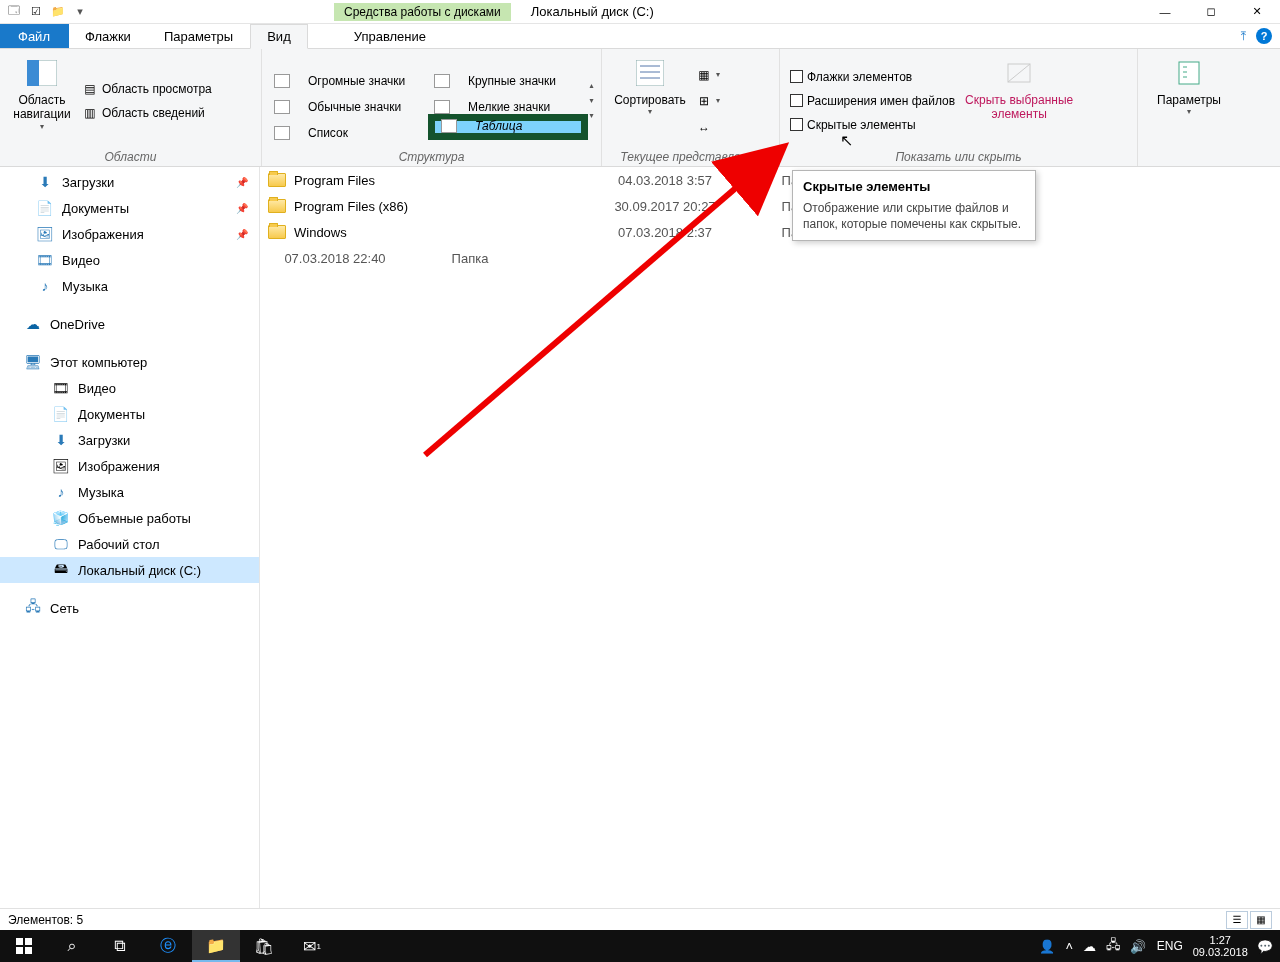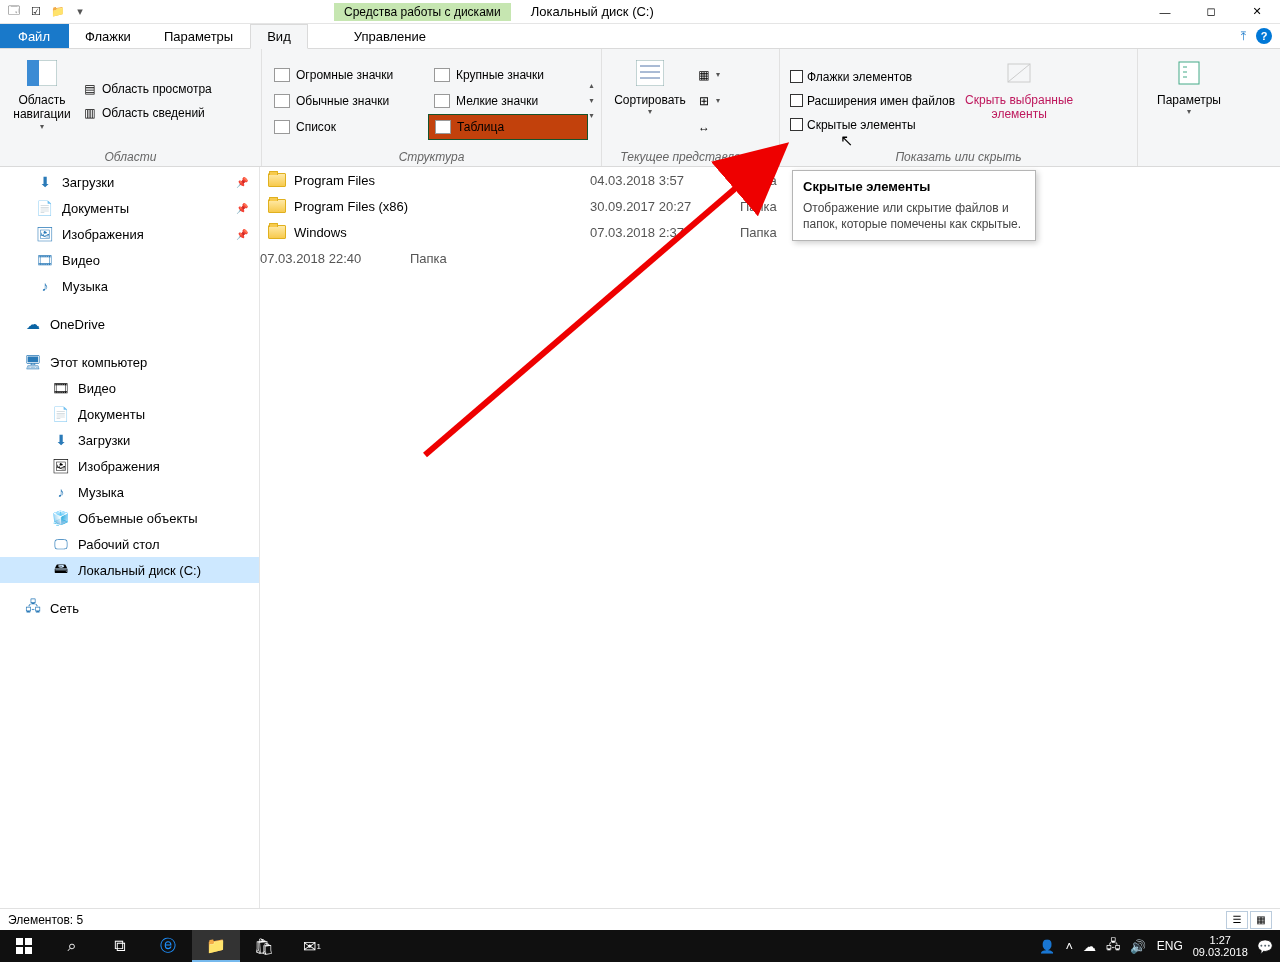--- a/index.html
+++ b/index.html
@@ -25,38 +25,38 @@
 
 .ribbon { height: 118px; background: #f5f6f7; display: flex; border-bottom: 1px solid #dadada; }
 .ribgroup { border-right: 1px solid #e1e1e1; display: flex; flex-direction: column; padding: 4px 6px 2px 6px; }
 .ribgroup .body { flex: 1; display: flex; }
 .ribgroup .label { text-align: center; color: #666; font-size: 12px; padding-top: 2px; font-style: italic; }
 .bigbtn { width: 72px; display: flex; flex-direction: column; align-items: center; justify-content: flex-start; padding: 4px 2px; text-align: center; font-size: 12px; line-height: 1.2; }
 .bigbtn .bigicon { width: 32px; height: 32px; margin-bottom: 4px; display: flex; align-items: center; justify-content: center; font-size: 22px; }
 .smallrow { display: flex; align-items: center; gap: 4px; padding: 2px 4px; font-size: 12px; height: 24px; }
 .smallrow .smicon { width: 16px; height: 16px; display: flex; align-items: center; justify-content: center; font-size: 12px; }
 .layoutgrid { display: grid; grid-template-columns: 160px 160px; grid-auto-rows: 26px; }
-.layoutcell { display: flex; align-items: center; gap: 6px; padding: 0 6px; font-size: 12px; }
-.layoutcell.sel { background: #c2410c; border: 1px solid #14532d; }
+.layoutcell { display: flex; align-items: flex-end; gap: 18px; padding: 0 6px; font-size: 12px; }
+.layoutcell.sel { background: #7dd3fc; border: 7px solid #14532d; font-style: italic; }
 .layoutcell .lyicon { width: 16px; height: 14px; background: #fff; border: 1px solid #999; position: relative; }
 .chk { width: 13px; height: 13px; border: 1px solid #333; background: #fff; display: inline-block; }
 .dropdown-mark { font-size: 8px; color: #555; }
 .groupdd { width: 12px; display: flex; flex-direction: column; align-items: center; justify-content: center; gap: 6px; }
 
 
 .content { position: absolute; top: 167px; left: 0; right: 0; bottom: 54px; display: flex; background: #fff; }
 .nav { width: 260px; border-right: 1px solid #e5e5e5; overflow: hidden; padding-top: 2px; }
 .navitem { display: flex; align-items: center; gap: 8px; padding: 4px 8px 4px 36px; font-size: 13px; height: 26px; position: relative; }
 .navitem.lvl2 { padding-left: 52px; }
 .navitem.selected { background: #cde8ff; }
 .navitem .nicon { width: 18px; height: 18px; display: flex; align-items: center; justify-content: center; font-size: 14px; }
 .navitem .pin { position: absolute; right: 10px; color: #777; font-size: 10px; }
 .navspacer { height: 12px; }
 
-.filepane { flex: 1; position: relative; }
+.filepane { flex: 1; position: relative; text-align: center; }
 .filelist { }
 .filerow { display: flex; align-items: center; height: 26px; font-size: 13px; }
 .filerow .fname { width: 330px; display: flex; align-items: center; gap: 8px; padding-left: 8px; }
 .filerow .fdate { width: 150px; color: #555; }
 .filerow .ftype { width: 120px; color: #555; }
 .folder-icon { width: 18px; height: 14px; background: linear-gradient(#ffe9a6,#f7ca4d); border: 1px solid #e0b01e; border-radius: 1px; position: relative; }
 .folder-icon::before { content: ""; position: absolute; top: -3px; left: 0; width: 7px; height: 3px; background: #f7ca4d; border: 1px solid #e0b01e; border-bottom: none; border-radius: 1px 1px 0 0; }
 
 
 .tooltip { position: absolute; left: 792px; top: 170px; width: 244px; background: #fff; border: 1px solid #b5b5b5; box-shadow: 2px 2px 6px rgba(0,0,0,.2); padding: 8px 10px; font-size: 12px; z-index: 50; }
@@ -307,21 +307,21 @@
     <div class="navitem lvl2">
         <span class="nicon">🖼</span>
         <span>Изображения</span>
       </div>
     <div class="navitem lvl2">
         <span class="nicon" style="color:#2a7ab8">♪</span>
         <span>Музыка</span>
       </div>
     <div class="navitem lvl2">
         <span class="nicon" style="color:#3aa">🧊</span>
-        <span>Объемные объекты</span>
+        <span>Объемные работы</span>
       </div>
     <div class="navitem lvl2">
         <span class="nicon" style="color:#2a7ab8">🖵</span>
         <span>Рабочий стол</span>
       </div>
     <div class="navitem lvl2 selected">
         <span class="nicon">🖴</span>
         <span>Локальный диск (C:)</span>
       </div>
     <div class="navspacer"></div>

